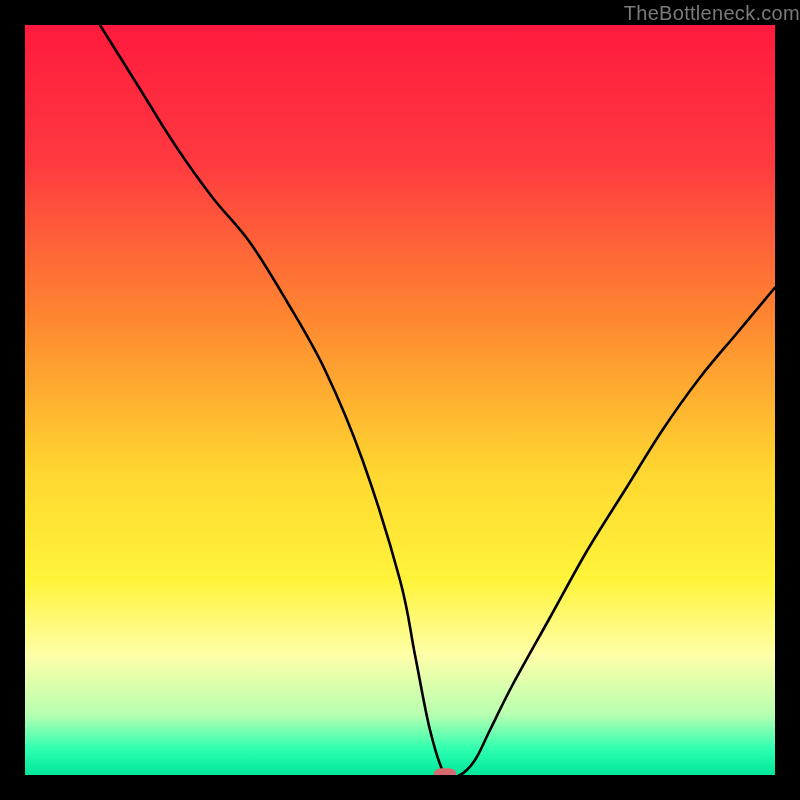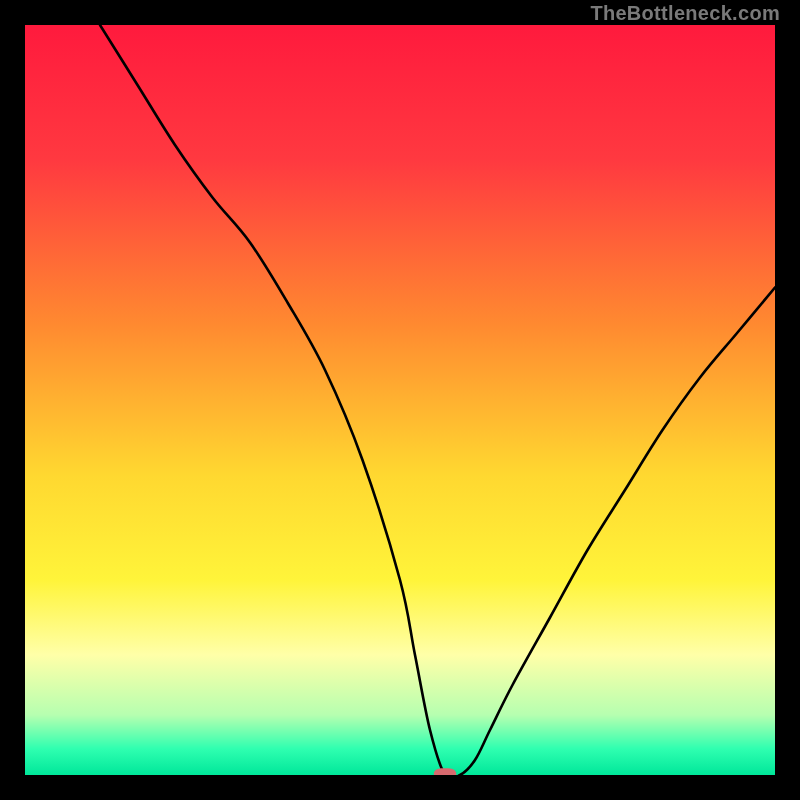--- a/index.html
+++ b/index.html
@@ -13,24 +13,24 @@
   }
   .frame {
     position: relative;
     width: 800px;
     height: 800px;
     background: #000;
   }
   .watermark {
     position: absolute;
     top: 2px;
-    right: 20px;
+    right: 0;
     color: #7a7a7a;
     font-size: 20px;
-    font-weight: 700;
+    font-weight: 400;
     letter-spacing: 0.3px;
     z-index: 5;
   }
   svg.plot {
     position: absolute;
     left: 25px;
     top: 25px;
     width: 750px;
     height: 750px;
     display: block;

